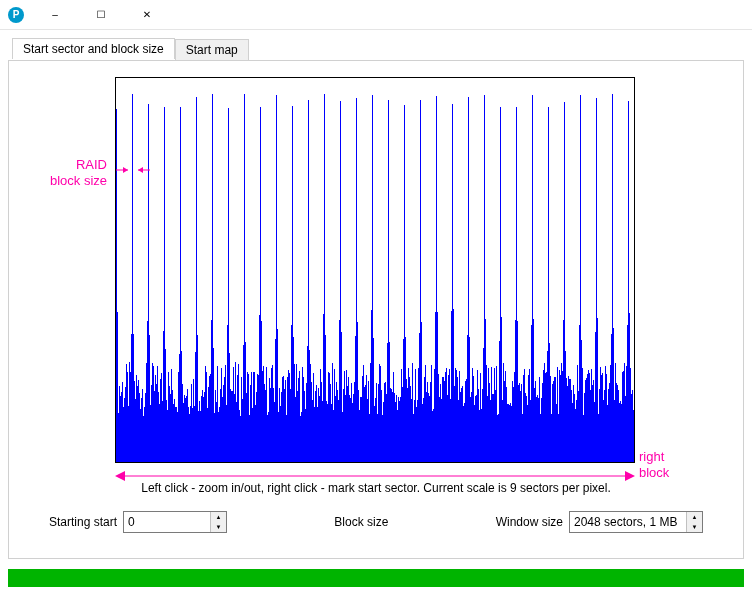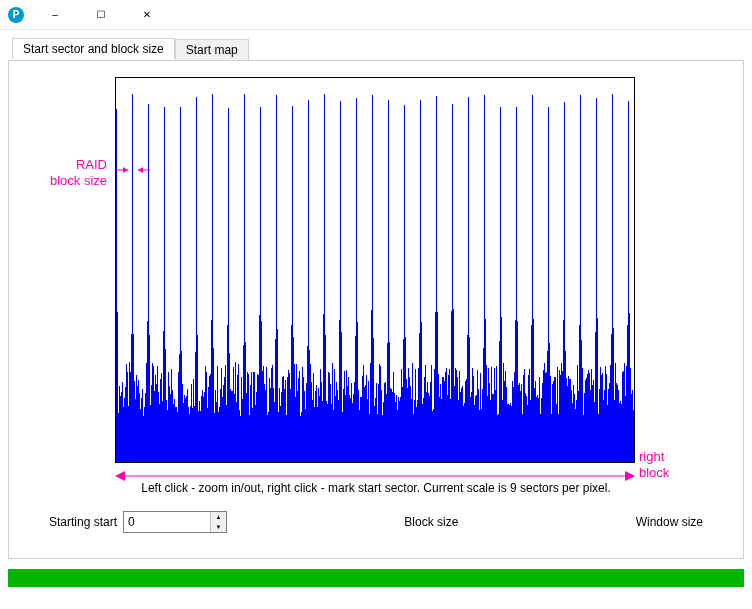--- a/index.html
+++ b/index.html
@@ -627,20 +627,27 @@
               </div>
           </div>
         </div>
 
         <div class="ctrl-group spacer">
           <span class="ctrl-label">Block size</span>
         </div>
 
         <div class="ctrl-group">
           <span class="ctrl-label">Window size</span>
+          <div class="spin">
+            <input style="width: 116px;" value="2048 sectors, 1 MB">
+            <div class="spinbtns">
+                <div class="sb">▲</div>
+                <div class="sb">▼</div>
+              </div>
+          </div>
         </div>
       </div>
 
     </div>
   </div>
 
   <div class="statusbar"></div>
 </div>
 
 </body></html>

